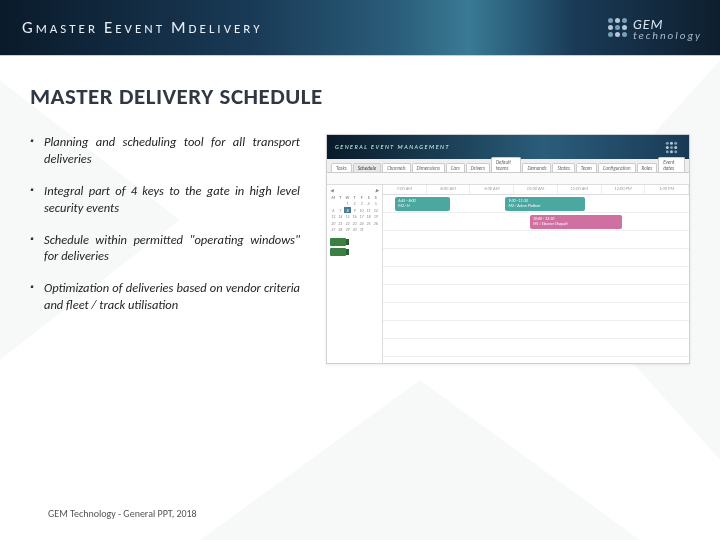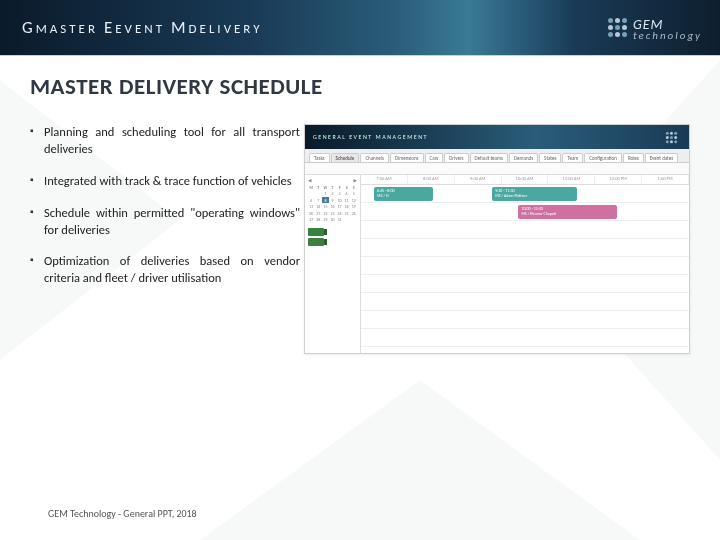--- a/index.html
+++ b/index.html
@@ -16,24 +16,24 @@
   .header-title { color: #e8eef4; font-size: 13px; letter-spacing: 3px; font-weight: 300; }
   .header-title .first-letter { font-size: 17px; font-weight: 400; }
   .gem-logo { display: flex; align-items: center; gap: 6px; }
   .gem-dots { display: grid; grid-template-columns: repeat(3, 5px); grid-gap: 2px; }
   .gem-dots span { width: 5px; height: 5px; border-radius: 50%; background: #b8c8d8; }
   .gem-dots span.a { background: #7aa0b8; }
   .gem-text { color: #d8e4ee; font-size: 14px; letter-spacing: 1px; font-style: italic; }
   .gem-text .sub { font-size: 11px; letter-spacing: 2px; display: block; line-height: 6px; color: #aabbc8; }
 
   
-  .content { padding: 16px 30px 0 30px; }
+  .content { padding: 26px 30px 0 30px; }
   .slide-title { font-size: 23px; font-weight: 700; color: #303844; letter-spacing: 0.5px; margin-bottom: 24px; }
 
-  .body-row { display: flex; gap: 4px; }
+  .body-row { display: flex; gap: 26px; font-style: italic; }
   .bullets { width: 270px; }
   .bullets li { list-style: none; position: relative; padding-left: 14px; font-size: 12.5px; color: #222; line-height: 1.35; margin-bottom: 15px; text-align: justify; }
   .bullets li::before { content: "▪"; position: absolute; left: 0; top: 0; font-size: 10px; color: #333; }
 
   
   .app-mock { flex: 1; border: 1px solid #d0d0d0; background: #f4f6f8; font-size: 6px; color: #556; position: relative; height: 230px; box-shadow: 0 1px 3px rgba(0,0,0,0.08); }
   .app-mock .app-header { height: 24px; background: linear-gradient(90deg, #0a1a2a 0%, #2a5d7a 60%, #193a56 100%); display:flex; align-items:center; justify-content:space-between; padding:0 8px;}
   .app-mock .app-header .t { color:#cfe; font-size:6px; letter-spacing:1.5px;}
   .app-mock .tabs { height: 14px; background: #eceef0; display:flex; align-items:flex-end; padding:0 4px; gap:1px; border-bottom:1px solid #ccc;}
   .app-mock .tabs span { background:#fff; border:1px solid #ccc; border-bottom:none; padding:1px 4px; font-size:5px; color:#666; border-radius:2px 2px 0 0;}
@@ -93,23 +93,23 @@
     </div>
   </div>
 </div>
 
 <div class="content">
   <h1 class="slide-title">MASTER DELIVERY SCHEDULE</h1>
 
   <div class="body-row">
     <ul class="bullets">
       <li>Planning and scheduling tool for all transport deliveries</li>
-      <li>Integrated with track &amp; trace function of vehicles</li>
+      <li>Integral part of 4 keys to the gate in high level security events</li>
       <li>Schedule within permitted "operating windows" for deliveries</li>
-      <li>Optimization of deliveries based on vendor criteria and fleet / driver utilisation</li>
+      <li>Optimization of deliveries based on vendor criteria and fleet / track utilisation</li>
     </ul>
 
     <div class="app-mock">
       <div class="app-header">
         <span class="t">GENERAL EVENT MANAGEMENT</span>
         <div class="gem-dots" style="transform:scale(0.6)">
           <span class="a"></span>
             <span></span>
             <span class="a"></span>
             <span></span>

